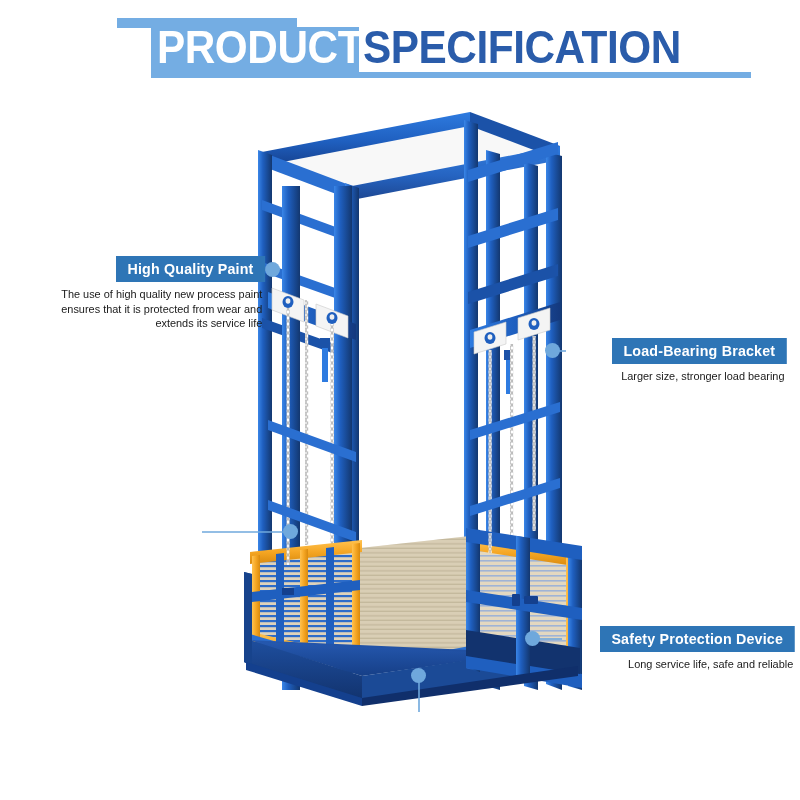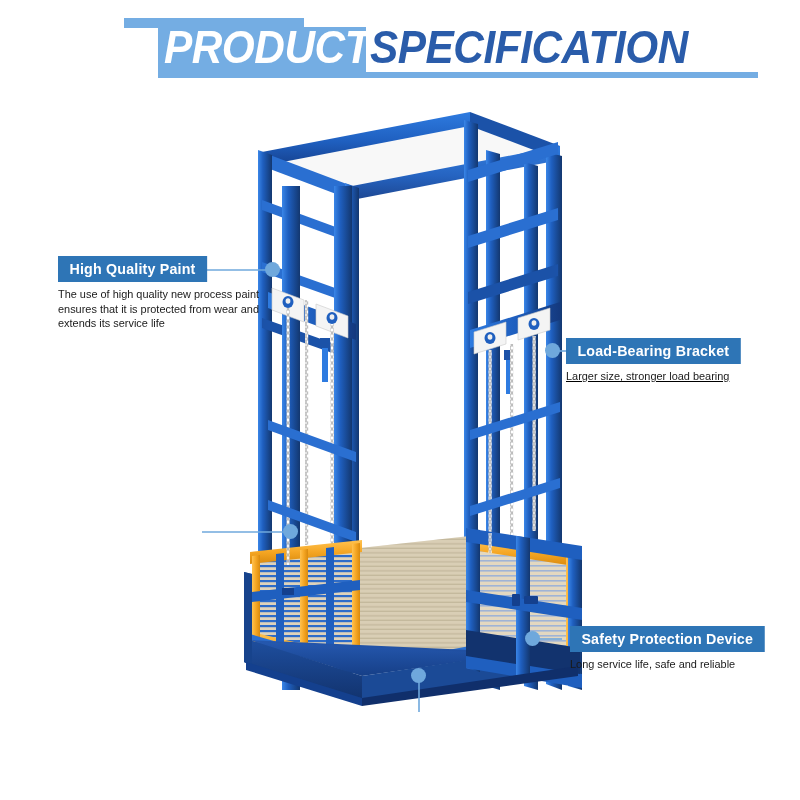--- a/index.html
+++ b/index.html
@@ -15,24 +15,23 @@
     position: relative;
     width: 800px;
     height: 800px;
     background: #ffffff;
     overflow: hidden;
   }
 
   
   #header {
     position: absolute;
-    left: 12px; top: 0;
+    left: 5px; top: 0;
     width: 672px;
     height: 105px;
-    font-style: italic;
   }
   .hdr-bar-top {
     position: absolute;
     left: 112px;
     top: 18px;
     width: 180px;
     height: 10px;
     background: #74ADE3;
   }
   .hdr-bar-main {
@@ -62,21 +61,21 @@
     font-size: 46px;
     font-weight: bold;
     letter-spacing: -0.5px;
     transform: scaleX(0.92);
     transform-origin: left center;
   }
   .hdr-word-1 { color: #ffffff; }
   .hdr-word-2 { color: #2A5CAA; }
 
   
-  .callout { position: absolute; }
+  .callout { position: absolute; text-align: right; }
   .callout-bar {
     display: inline-block;
     background: #2E75B6;
     color: #ffffff;
     font-family: "Liberation Sans Narrow", "Liberation Sans", sans-serif;
     font-weight: bold;
     font-size: 15px;
     padding: 4px 12px 5px 12px;
     white-space: nowrap;
     letter-spacing: 0.2px;
@@ -377,21 +376,21 @@
   <div class="leader-dot" style="left:545px; top:343px;"></div>
   <div class="leader-dot" style="left:283px; top:524px;"></div>
   <div class="leader-dot" style="left:525px; top:631px;"></div>
   <div class="leader-dot" style="left:411px; top:668px;"></div>
 
   <div class="callout" style="left:58px; top:256px; width:215px;">
     <div class="callout-bar">High Quality Paint</div>
     <div class="callout-desc">The use of high quality new process paint ensures that it is protected from wear and extends its service life</div>
   </div>
 
-  <div class="callout" style="left:566px; top:338px; width:230px;text-decoration:underline;">
+  <div class="callout" style="left:566px; top:338px; width:230px;">
     <div class="callout-bar">Load-Bearing Bracket</div>
     <div class="callout-desc">Larger size, stronger load bearing</div>
   </div>
 
 
   <div class="callout" style="left:562px; top:626px; width:235px;margin-left:8px;">
     <div class="callout-bar">Safety Protection Device</div>
     <div class="callout-desc">Long service life, safe and reliable</div>
   </div>
 

